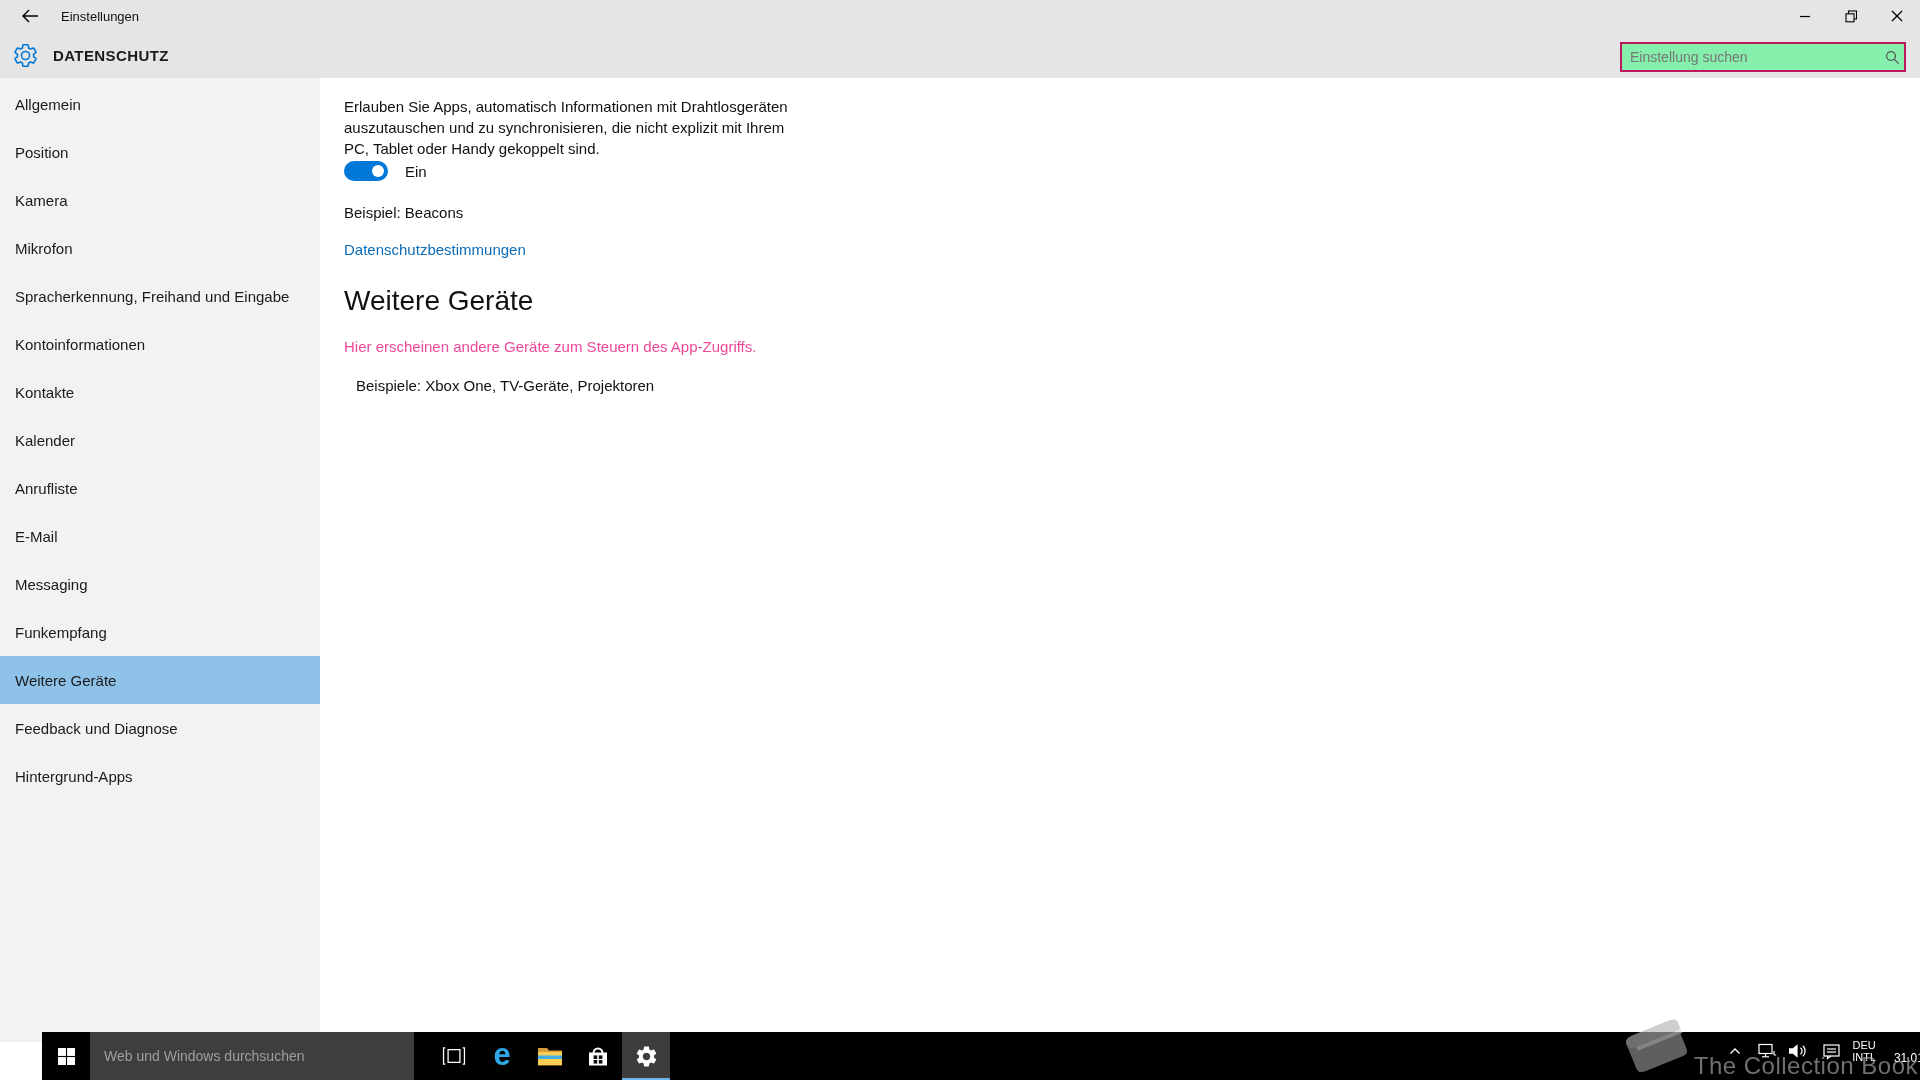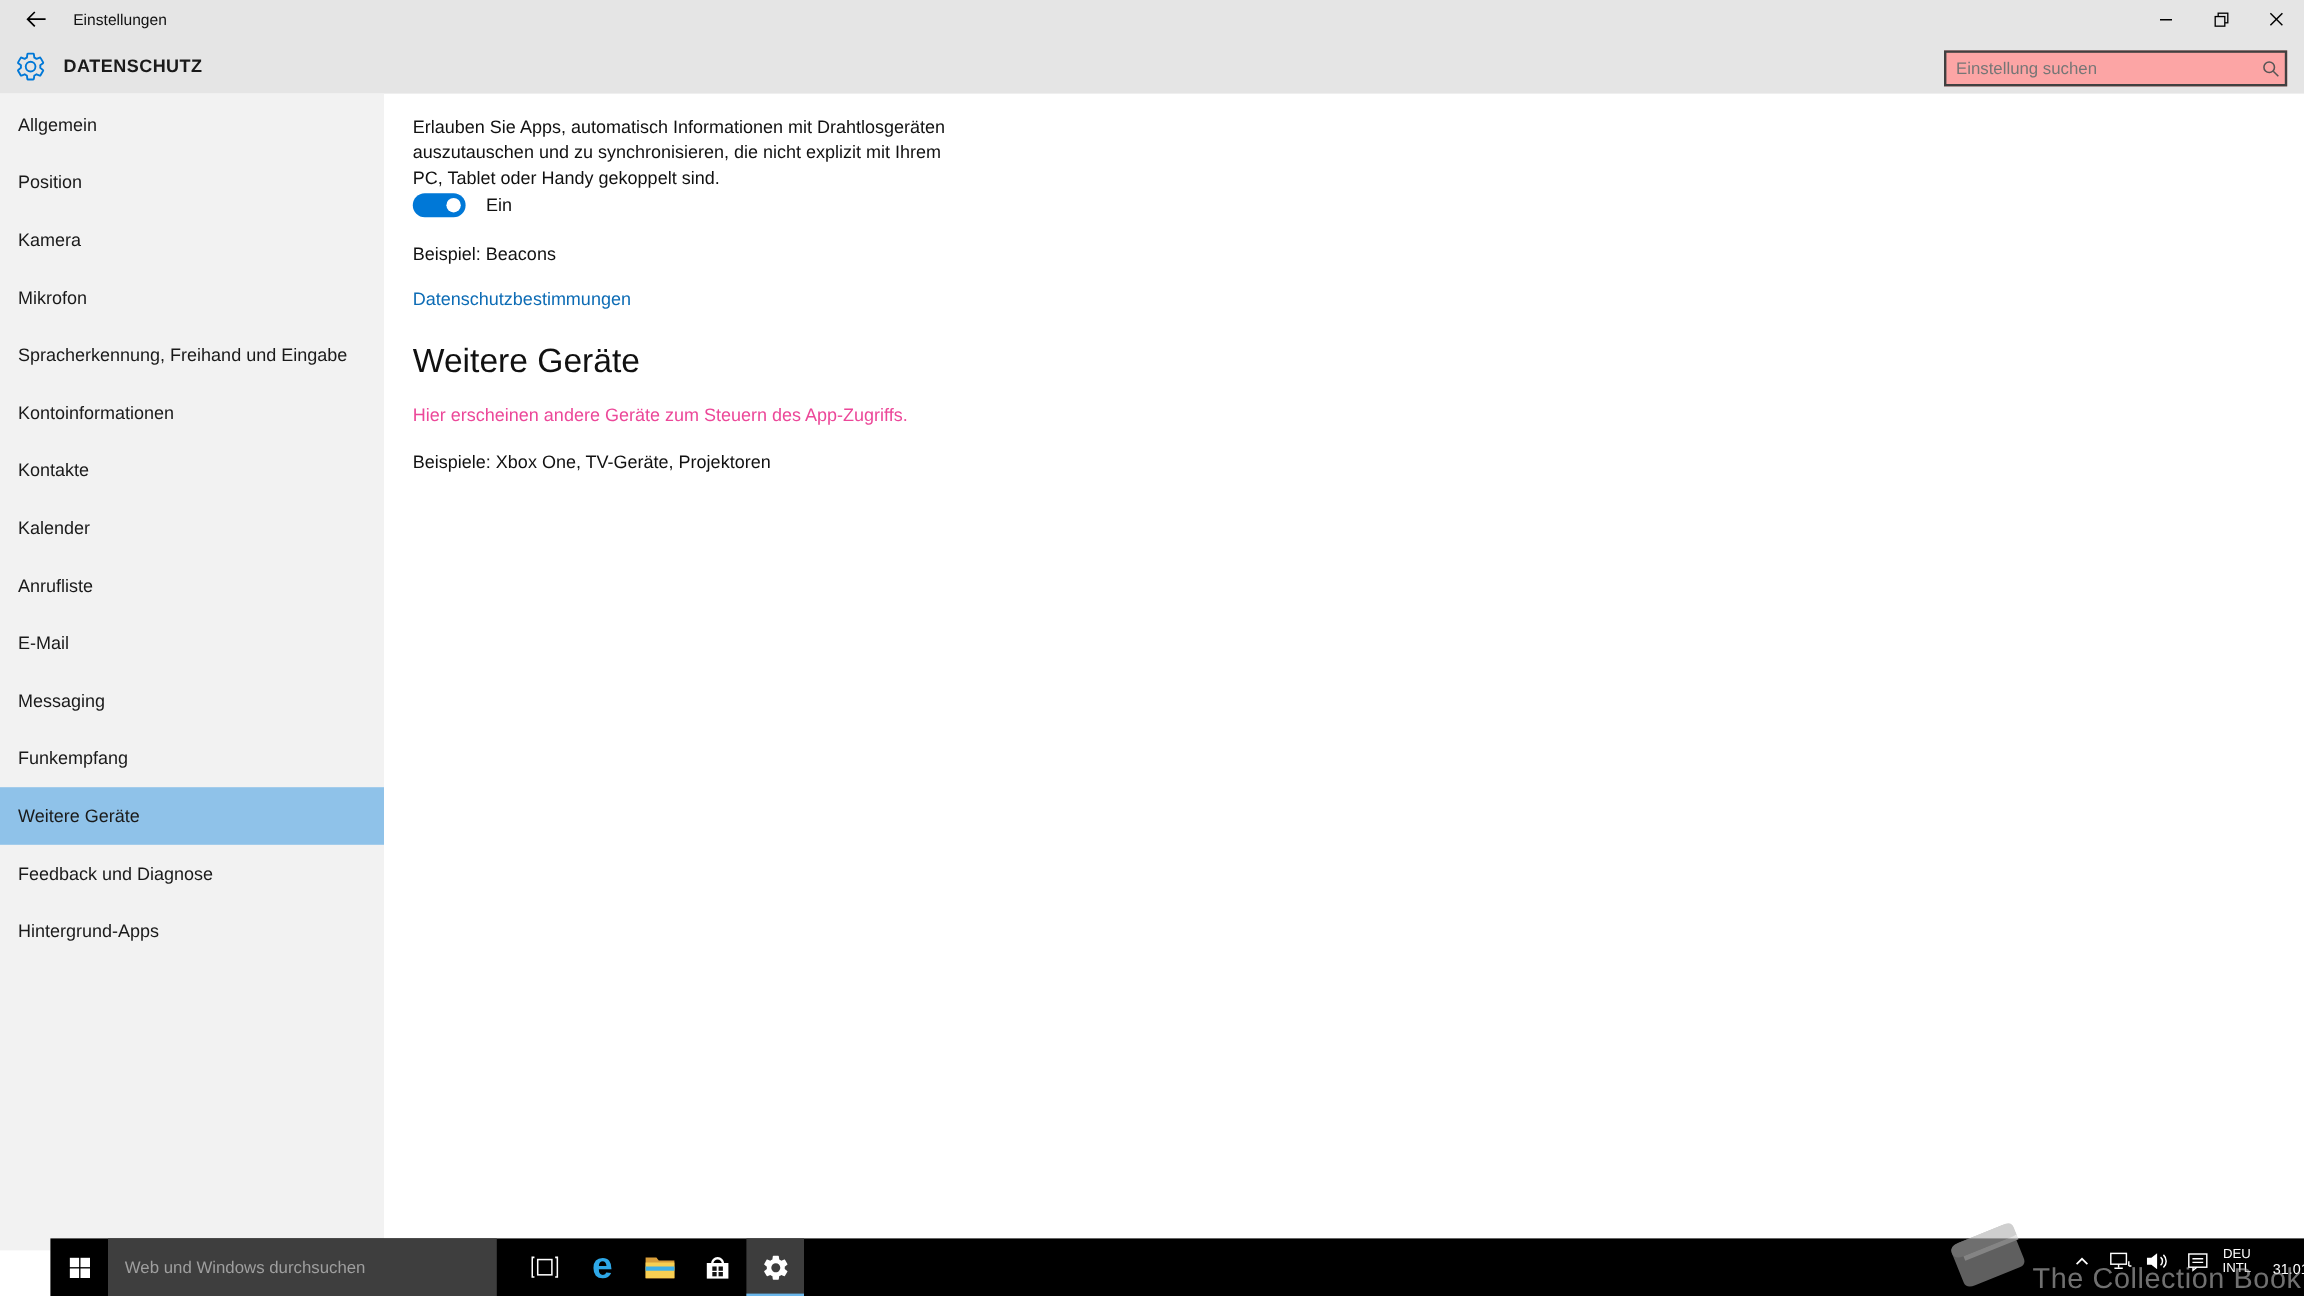--- a/index.html
+++ b/index.html
@@ -10,21 +10,21 @@
   .topband{position:absolute;left:0;top:0;width:1920px;height:78px;background:#e5e5e5;}
   .titlebar{position:absolute;left:0;top:0;width:1920px;height:32px;}
   .back-btn{position:absolute;left:10px;top:0;width:40px;height:32px;display:flex;align-items:center;justify-content:center;cursor:pointer;}
   .app-title{position:absolute;left:61px;top:0;height:32px;display:flex;align-items:center;font-size:13px;color:#111;}
   .win-controls{position:absolute;right:0;top:0;height:32px;display:flex;}
   .win-btn{width:46px;height:32px;display:flex;align-items:center;justify-content:center;cursor:pointer;}
 
   .appheader{position:absolute;left:0;top:32px;width:1920px;height:46px;}
   .header-left{position:absolute;left:12px;top:0;height:46px;display:flex;align-items:center;gap:14px;}
   .category-title{font-size:15px;font-weight:700;letter-spacing:.4px;color:#1a1a1a;}
-  .search-box{position:absolute;right:14px;top:10px;width:282px;height:26px;background:#fca5a5;border:2px solid #404040;display:flex;align-items:center;}
+  .search-box{position:absolute;right:14px;top:10px;width:282px;height:26px;background:#86efac;border:2px solid #be185d;display:flex;align-items:center;}
   .search-box input{flex:1;border:none;outline:none;background:transparent;font-family:"Liberation Sans",sans-serif;font-size:14px;color:#333;padding:0 4px 0 8px;}
   .search-box input::placeholder{color:#767676;}
   .search-glyph{width:24px;display:flex;align-items:center;justify-content:center;}
 
   
   .sidebar{position:absolute;left:0;top:78px;width:320px;height:964px;background:#f2f2f2;padding-top:2px;box-sizing:border-box;}
   .side-item{height:48px;display:flex;align-items:center;padding-left:15px;font-size:15px;color:#1a1a1a;cursor:pointer;}
   .side-item.selected{background:#8fc2e9;}
 
   
@@ -34,21 +34,21 @@
   .toggle-row{display:flex;align-items:center;margin-top:2px;}
   .toggle{width:44px;height:20px;border-radius:10px;background:#0078d7;position:relative;cursor:pointer;}
   .toggle .knob{position:absolute;right:4px;top:4px;width:12px;height:12px;border-radius:50%;background:#fff;}
   .toggle-label{margin-left:17px;font-size:15px;color:#111;}
   .example{font-size:15px;color:#111;margin-top:23px;}
   .link{display:block;font-size:15px;color:#0d6cb5;text-decoration:none;cursor:pointer;}
   .link.first{margin-top:14px;}
   .link.second{margin-top:20px;}
   .content h2{font-size:28px;font-weight:400;color:#111;margin:27px 0 0 0;}
   .desc2{font-size:15px;color:#ec4899;margin:21px 0 0 0;}
-  .desc3{font-size:15px;color:#111;margin:22px 0 0 0;}
+  .desc3{font-size:15px;color:#111;margin:22px 0 0 12px;}
 
   
   .taskbar{position:absolute;left:0;bottom:0;width:1920px;height:48px;background:#000000;display:flex;align-items:stretch;margin-left:42px;}
   .start-btn{width:48px;display:flex;align-items:center;justify-content:center;cursor:pointer;}
   .tb-search{width:324px;background:#3e3e3e;display:flex;align-items:center;}
   .tb-search input{flex:1;border:none;outline:none;background:transparent;font-family:"Liberation Sans",sans-serif;font-size:14px;color:#c5c5c5;padding-left:14px;}
   .tb-search input::placeholder{color:#9f9f9f;}
   .tb-icons{display:flex;margin-left:16px;}
   .tb-cell{width:48px;display:flex;align-items:center;justify-content:center;cursor:pointer;position:relative;}
   .tb-cell.active{background:#3d3d3d;}

